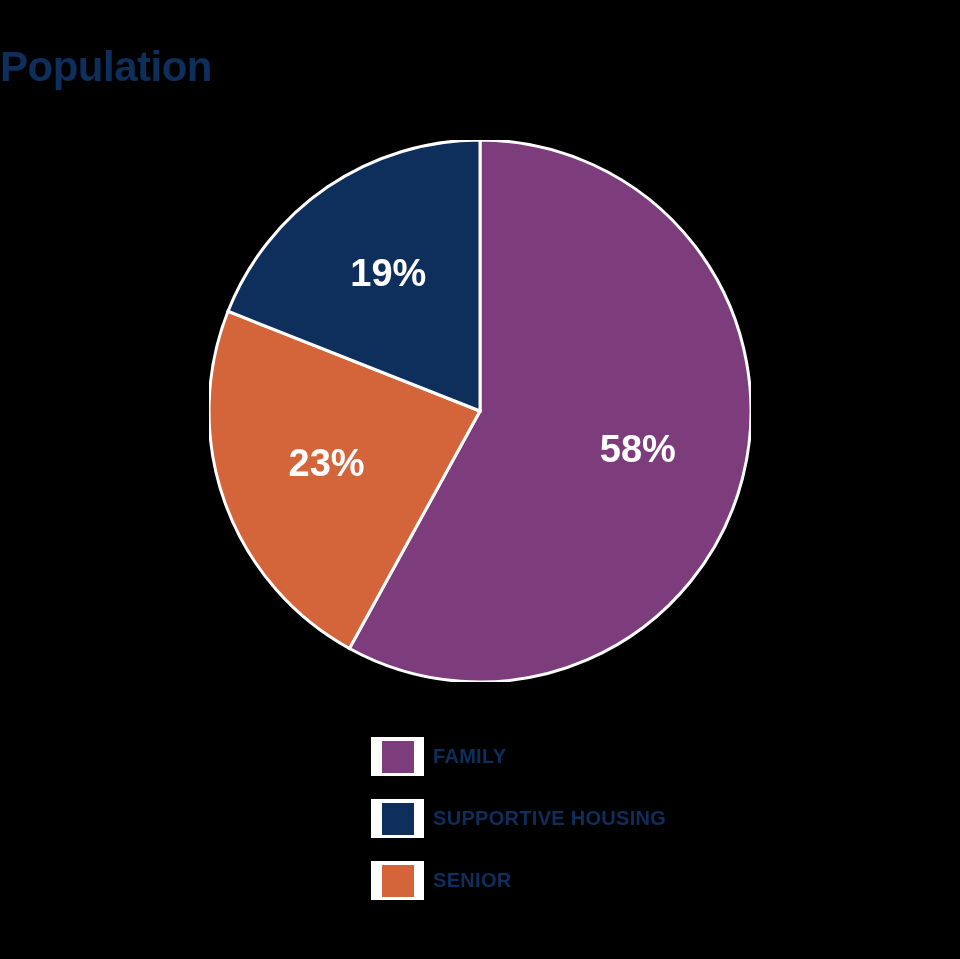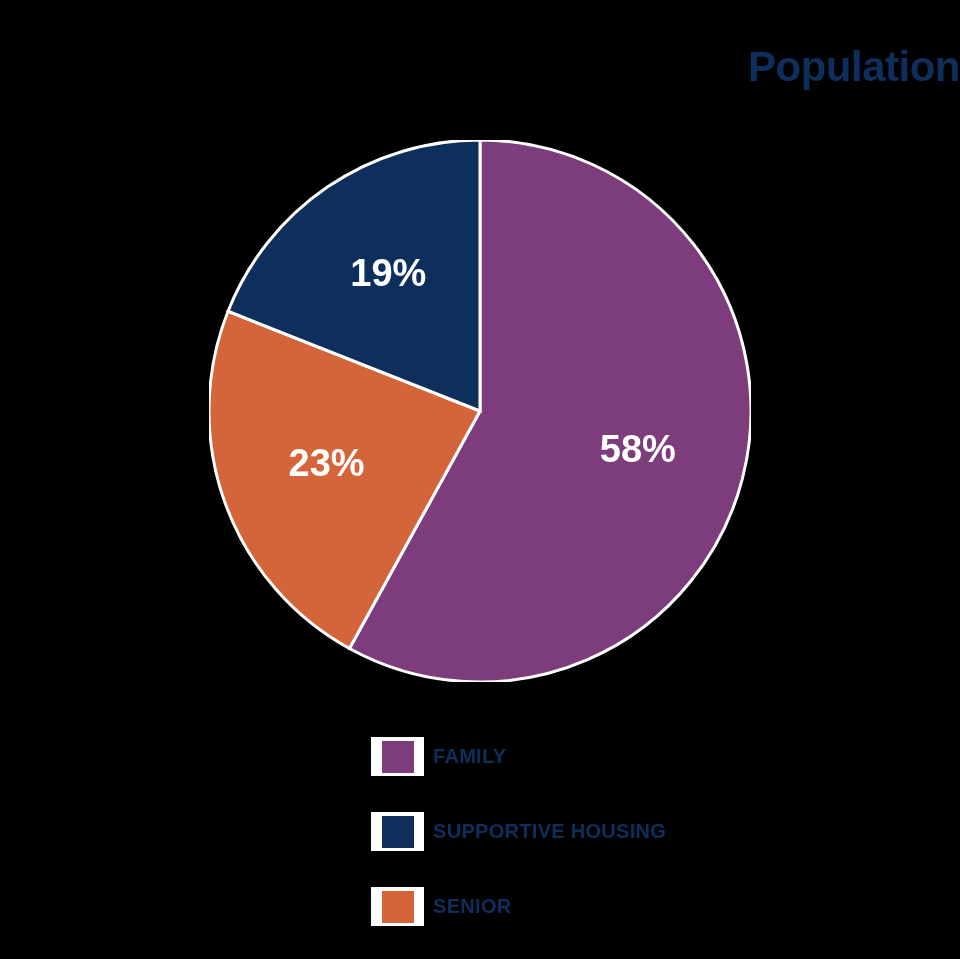--- a/index.html
+++ b/index.html
@@ -15,21 +15,21 @@
     overflow: hidden;
     font-family: "Liberation Sans", sans-serif;
   }
 
   
   #chart-title {
     position: absolute;
     left: 0;
     top: 40px;
     width: 960px;
-    text-align: right;
+    text-align: left;
     font-size: 42px;
     font-weight: bold;
     letter-spacing: -0.5px;
     color: #0E2E5C;
     white-space: nowrap;
     line-height: 54px;
   }
 
   
   #pie-wrap {
@@ -54,21 +54,21 @@
     dominant-baseline: middle;
   }
 
   
   #legend {
     position: absolute;
     left: 371px;
     top: 737px;
     display: flex;
     flex-direction: column;
-    gap: 36px;
+    gap: 23px;
     text-align: center;
   }
   .legend-row {
     display: flex;
     align-items: center;
     height: 39px;
   }
   .legend-swatch-box {
     width: 53px;
     height: 39px;

